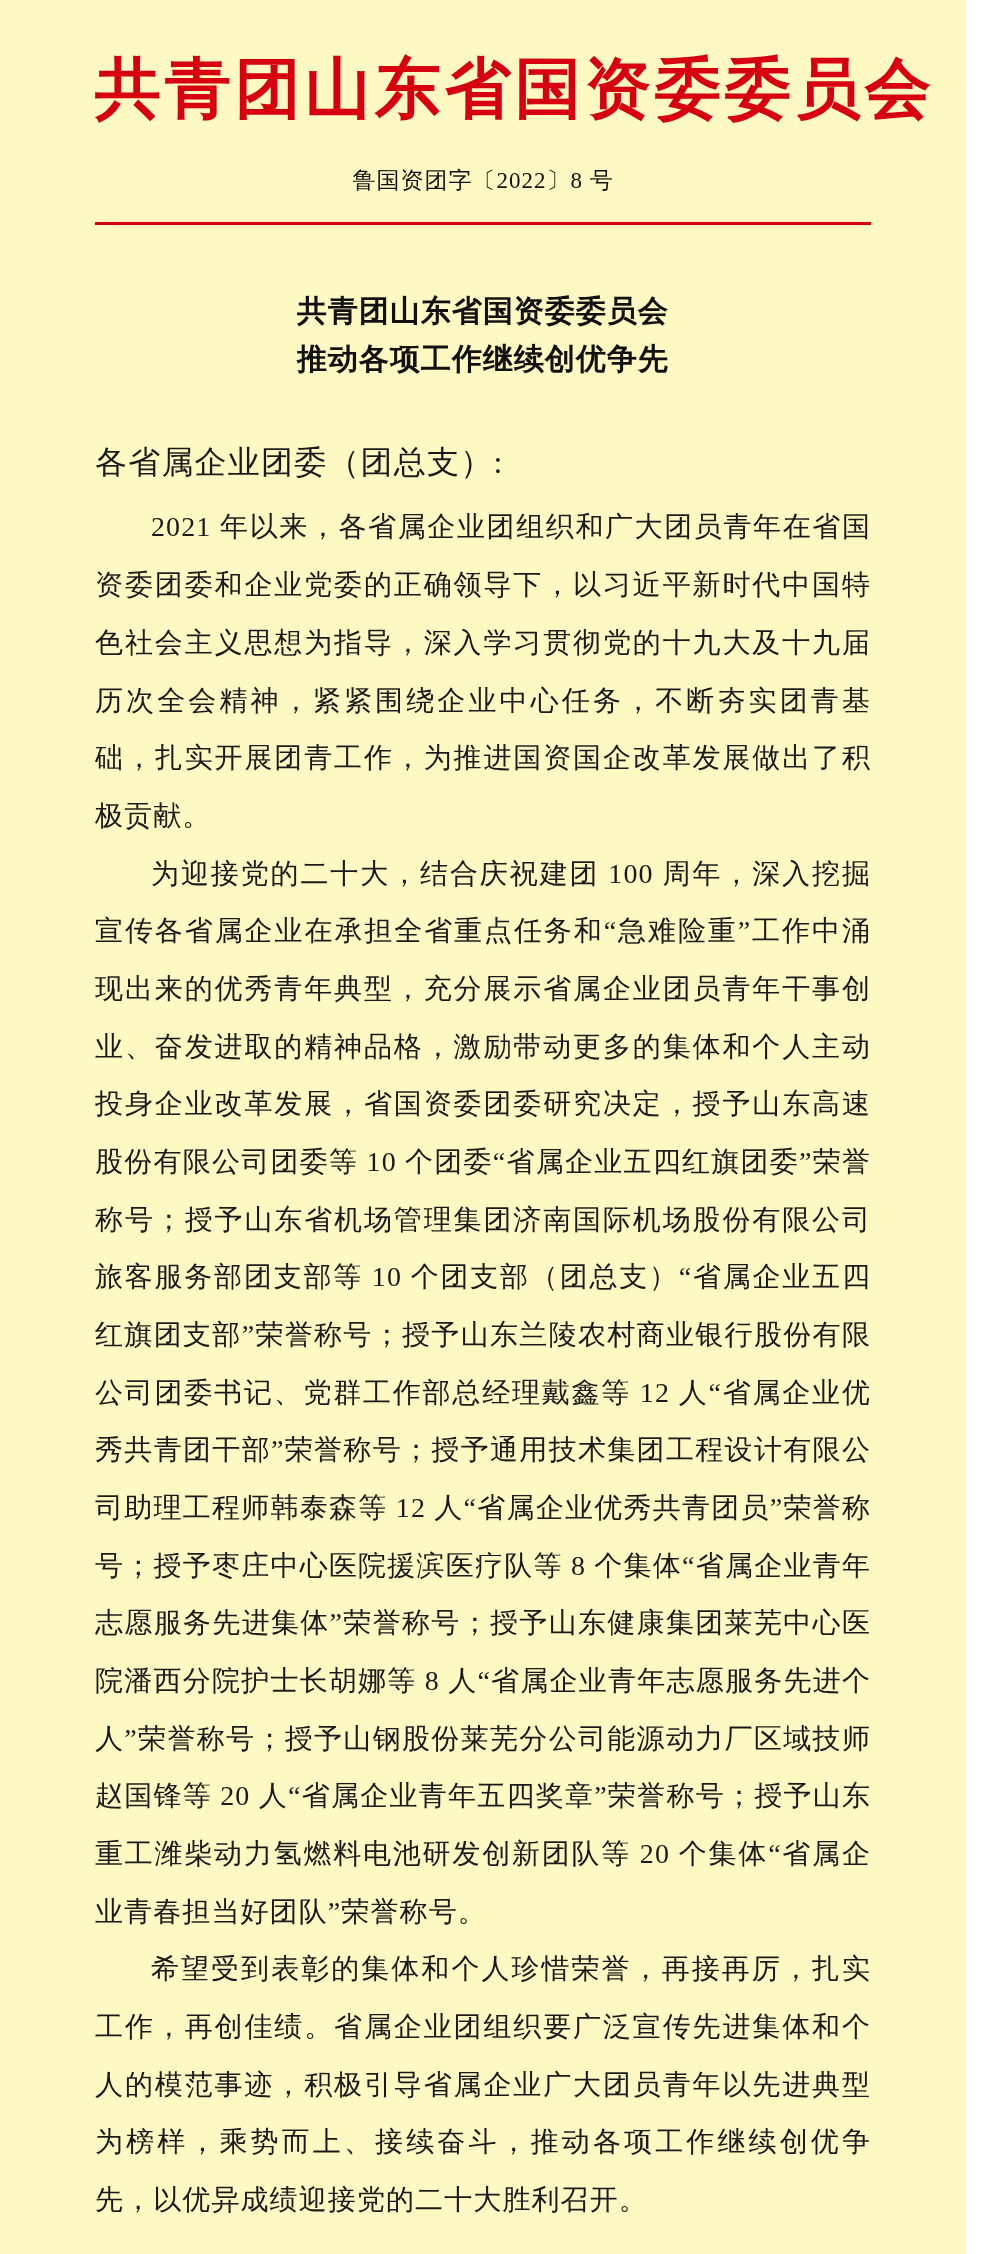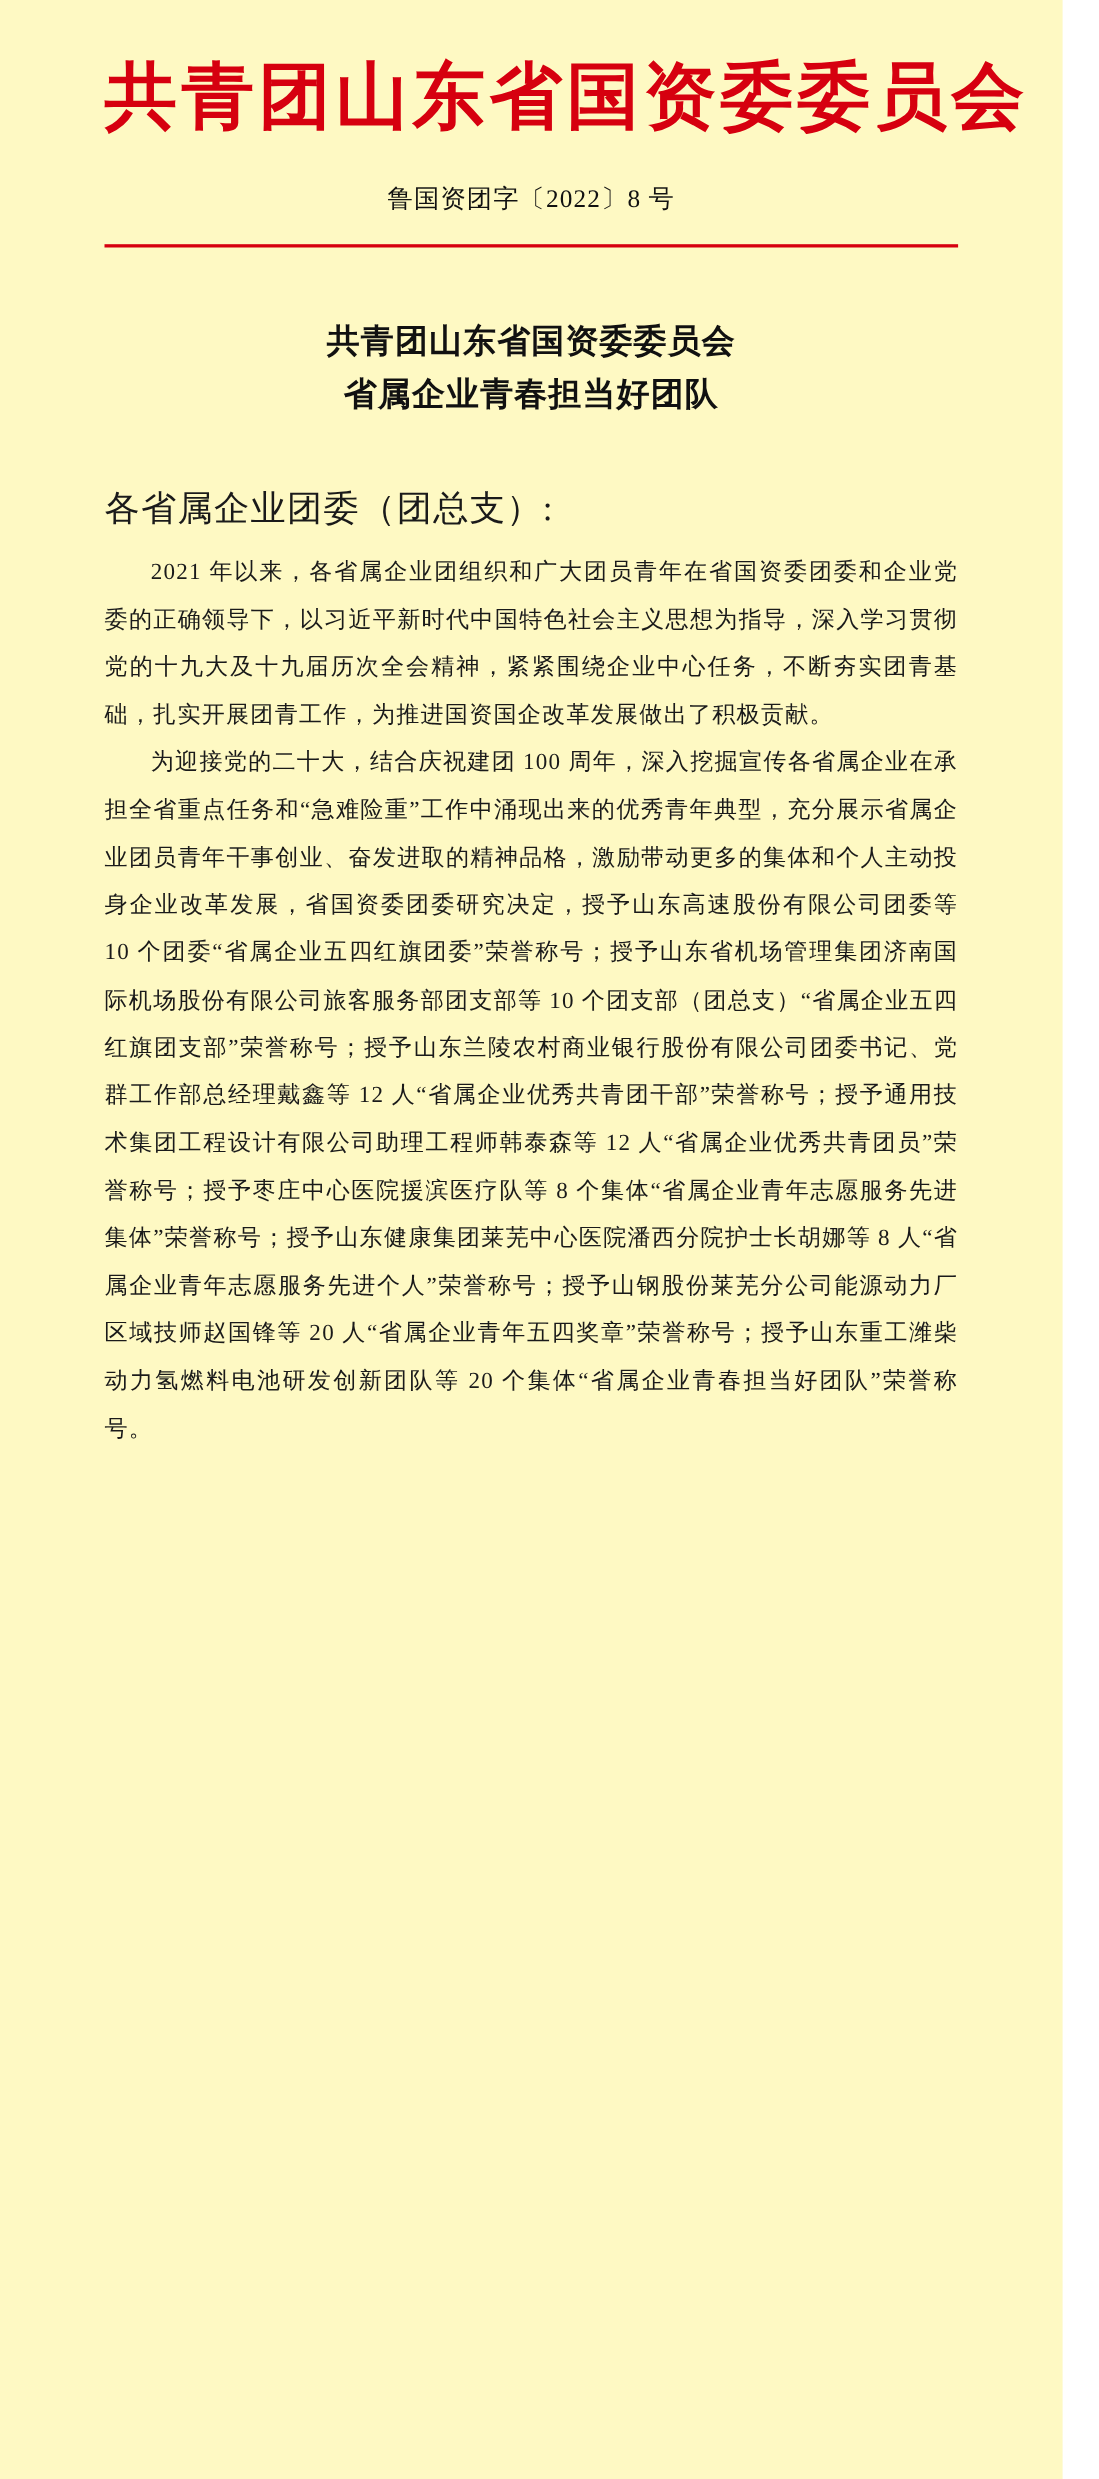--- a/index.html
+++ b/index.html
@@ -65,21 +65,21 @@
     margin-top: 48px;
     font-size: 32px;
     line-height: 1.9;
     letter-spacing: 1.2px;
   }
   .body-text {
     margin-top: 6px;
   }
   .body-text p {
     margin: 0 0 0 0;
-    font-size: 21px;
+    font-size: 28px;
     line-height: 2.06;
     letter-spacing: 1.1px;
     text-align: justify;
     text-justify: inter-ideograph;
     text-indent: 2em;
   }
   .spacer-bottom {
     height: 60px;
   }
 </style>
@@ -91,24 +91,25 @@
   <div class="masthead">
     <div class="masthead-title">共青团山东省国资委委员会</div>
   </div>
 
   <div class="doc-number">鲁国资团字〔2022〕8 号</div>
 
   <div class="red-rule"></div>
 
   <div class="doc-title">
     <span class="line">共青团山东省国资委委员会</span>
-    <span class="line">省属企业青春担当好团队</span>
+    <span class="line">推动各项工作继续创优争先</span>
   </div>
 
   <div class="salutation">各省属企业团委（团总支）:</div>
 
   <div class="body-text">
     <p>2021 年以来，各省属企业团组织和广大团员青年在省国资委团委和企业党委的正确领导下，以习近平新时代中国特色社会主义思想为指导，深入学习贯彻党的十九大及十九届历次全会精神，紧紧围绕企业中心任务，不断夯实团青基础，扎实开展团青工作，为推进国资国企改革发展做出了积极贡献。</p>
     <p>为迎接党的二十大，结合庆祝建团 100 周年，深入挖掘宣传各省属企业在承担全省重点任务和“急难险重”工作中涌现出来的优秀青年典型，充分展示省属企业团员青年干事创业、奋发进取的精神品格，激励带动更多的集体和个人主动投身企业改革发展，省国资委团委研究决定，授予山东高速股份有限公司团委等 10 个团委“省属企业五四红旗团委”荣誉称号；授予山东省机场管理集团济南国际机场股份有限公司旅客服务部团支部等 10 个团支部（团总支）“省属企业五四红旗团支部”荣誉称号；授予山东兰陵农村商业银行股份有限公司团委书记、党群工作部总经理戴鑫等 12 人“省属企业优秀共青团干部”荣誉称号；授予通用技术集团工程设计有限公司助理工程师韩泰森等 12 人“省属企业优秀共青团员”荣誉称号；授予枣庄中心医院援滨医疗队等 8 个集体“省属企业青年志愿服务先进集体”荣誉称号；授予山东健康集团莱芜中心医院潘西分院护士长胡娜等 8 人“省属企业青年志愿服务先进个人”荣誉称号；授予山钢股份莱芜分公司能源动力厂区域技师赵国锋等 20 人“省属企业青年五四奖章”荣誉称号；授予山东重工潍柴动力氢燃料电池研发创新团队等 20 个集体“省属企业青春担当好团队”荣誉称号。</p>
+    <p>希望受到表彰的集体和个人珍惜荣誉，再接再厉，扎实工作，再创佳绩。省属企业团组织要广泛宣传先进集体和个人的模范事迹，积极引导省属企业广大团员青年以先进典型为榜样，乘势而上、接续奋斗，推动各项工作继续创优争先，以优异成绩迎接党的二十大胜利召开。</p>
   </div>
 
   <div class="spacer-bottom"></div>
 </div>
 
 </body></html>

